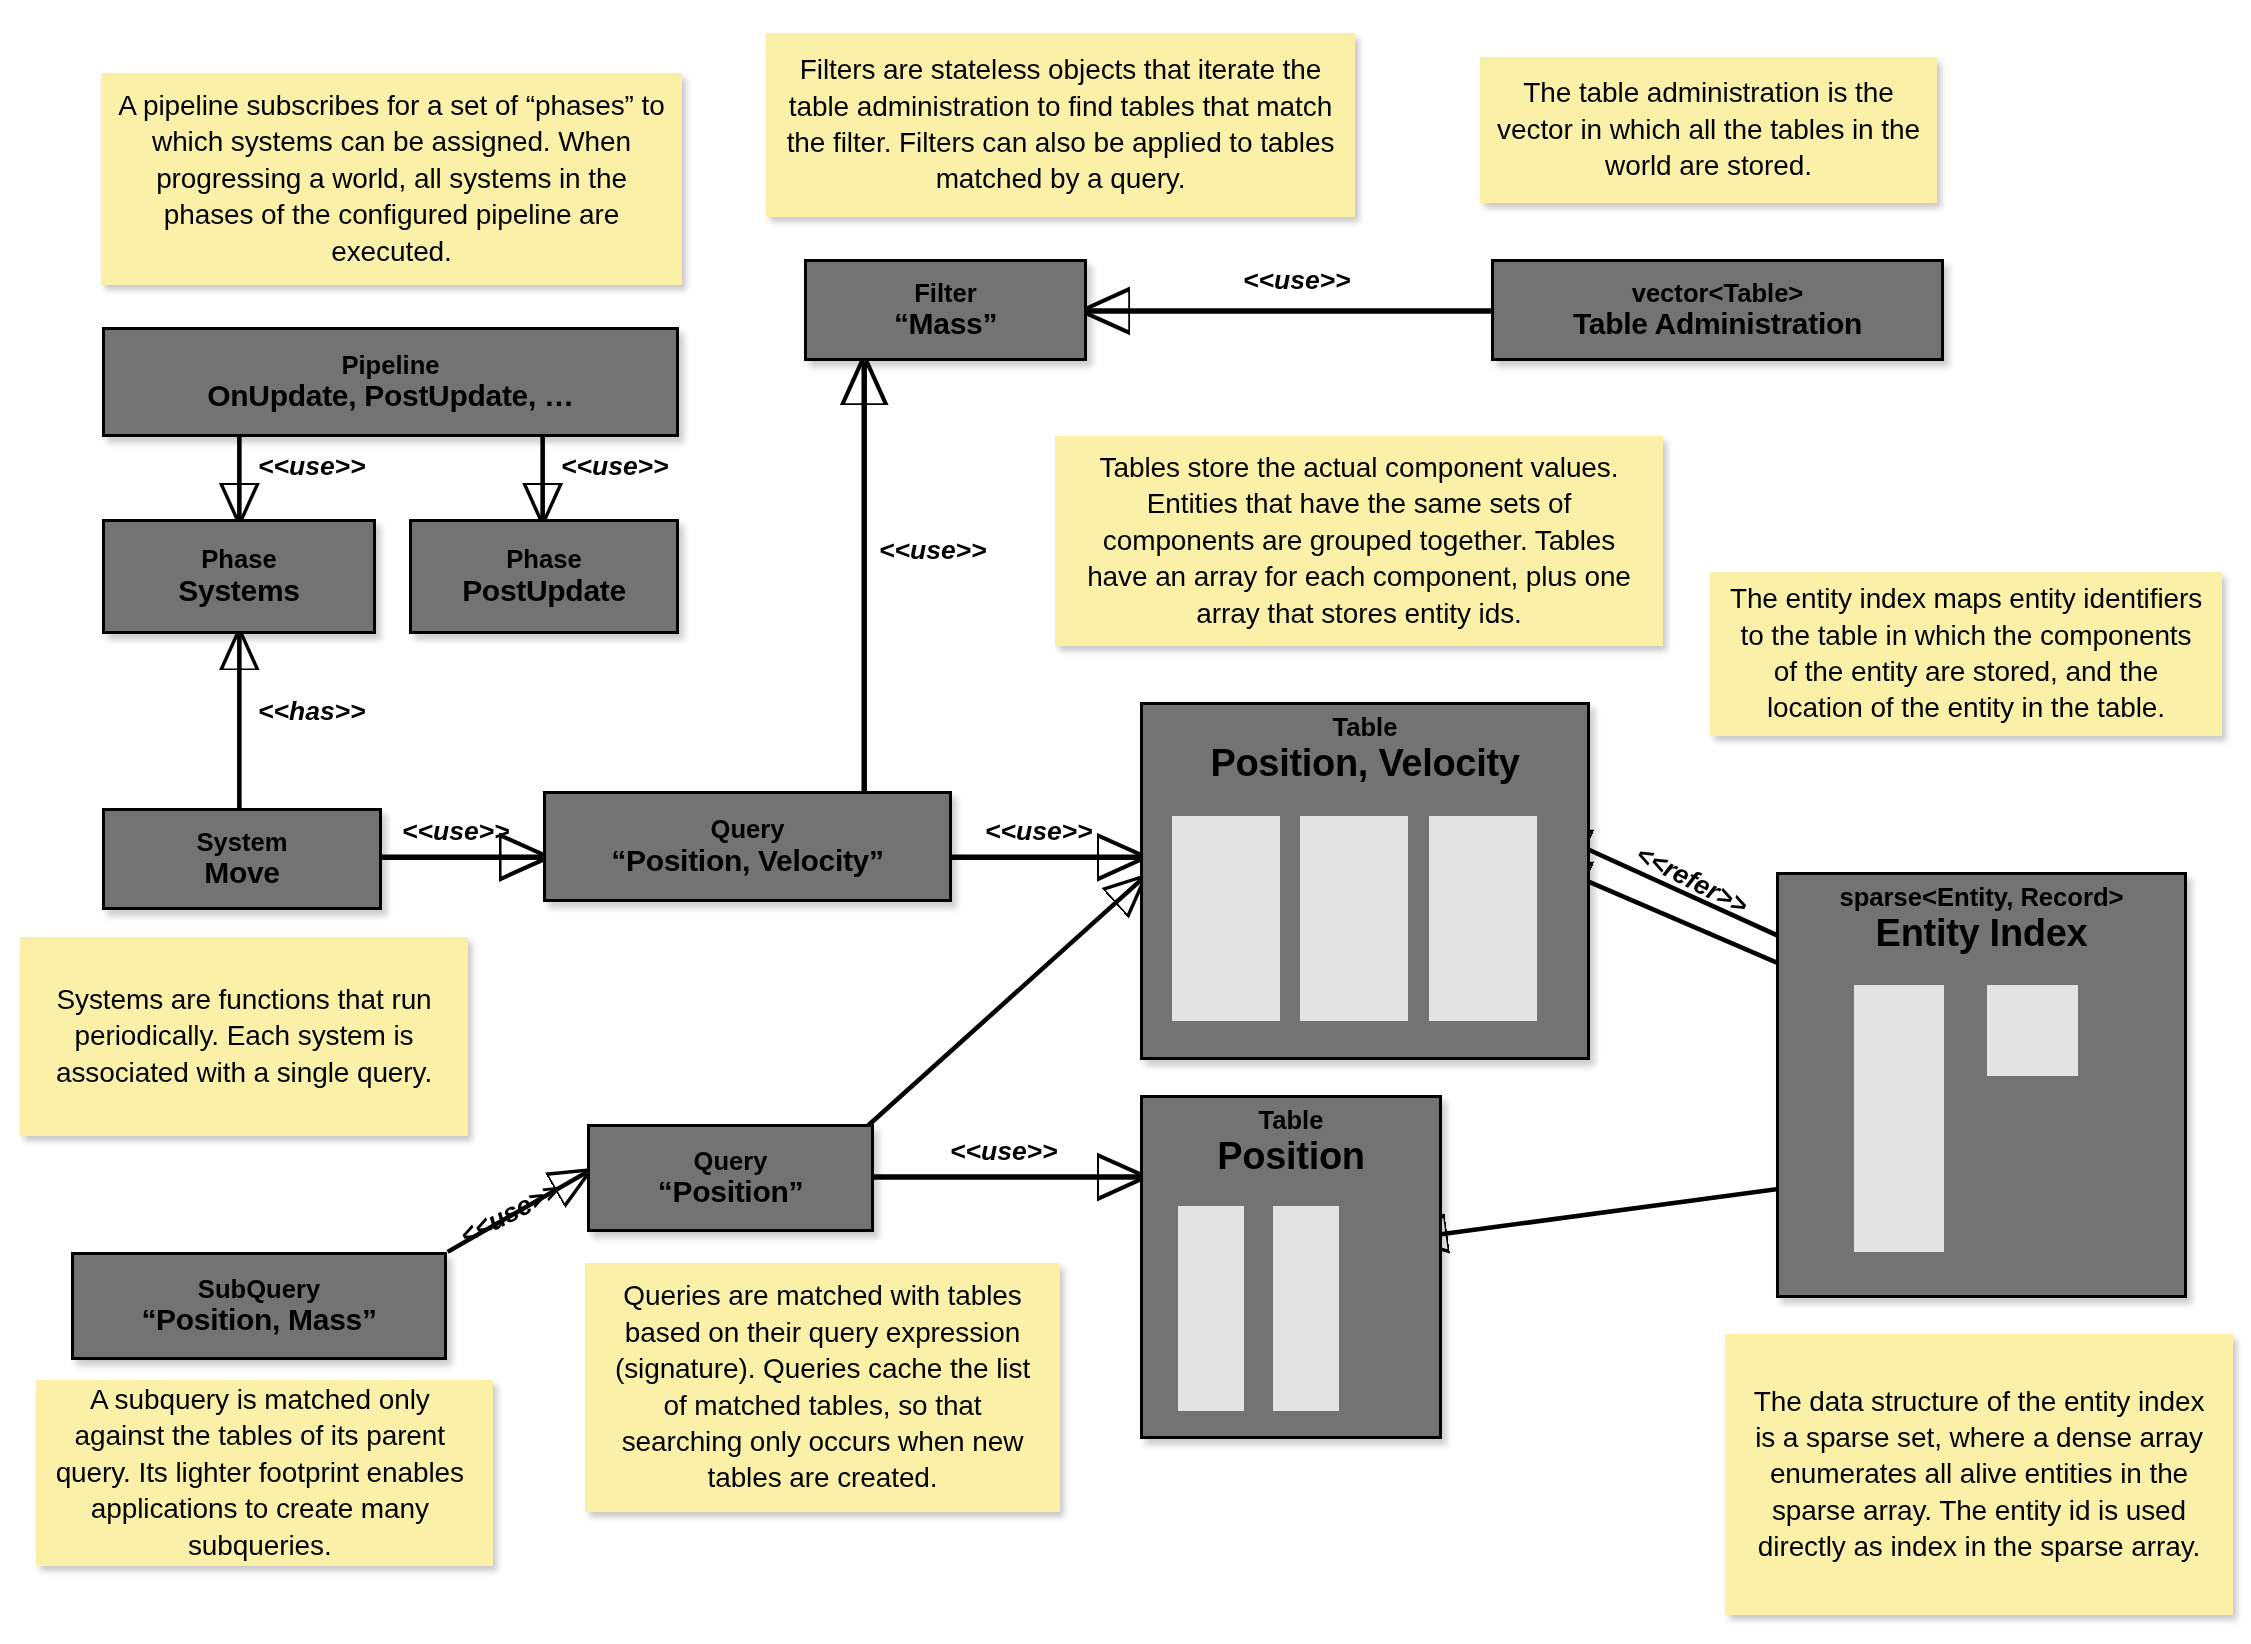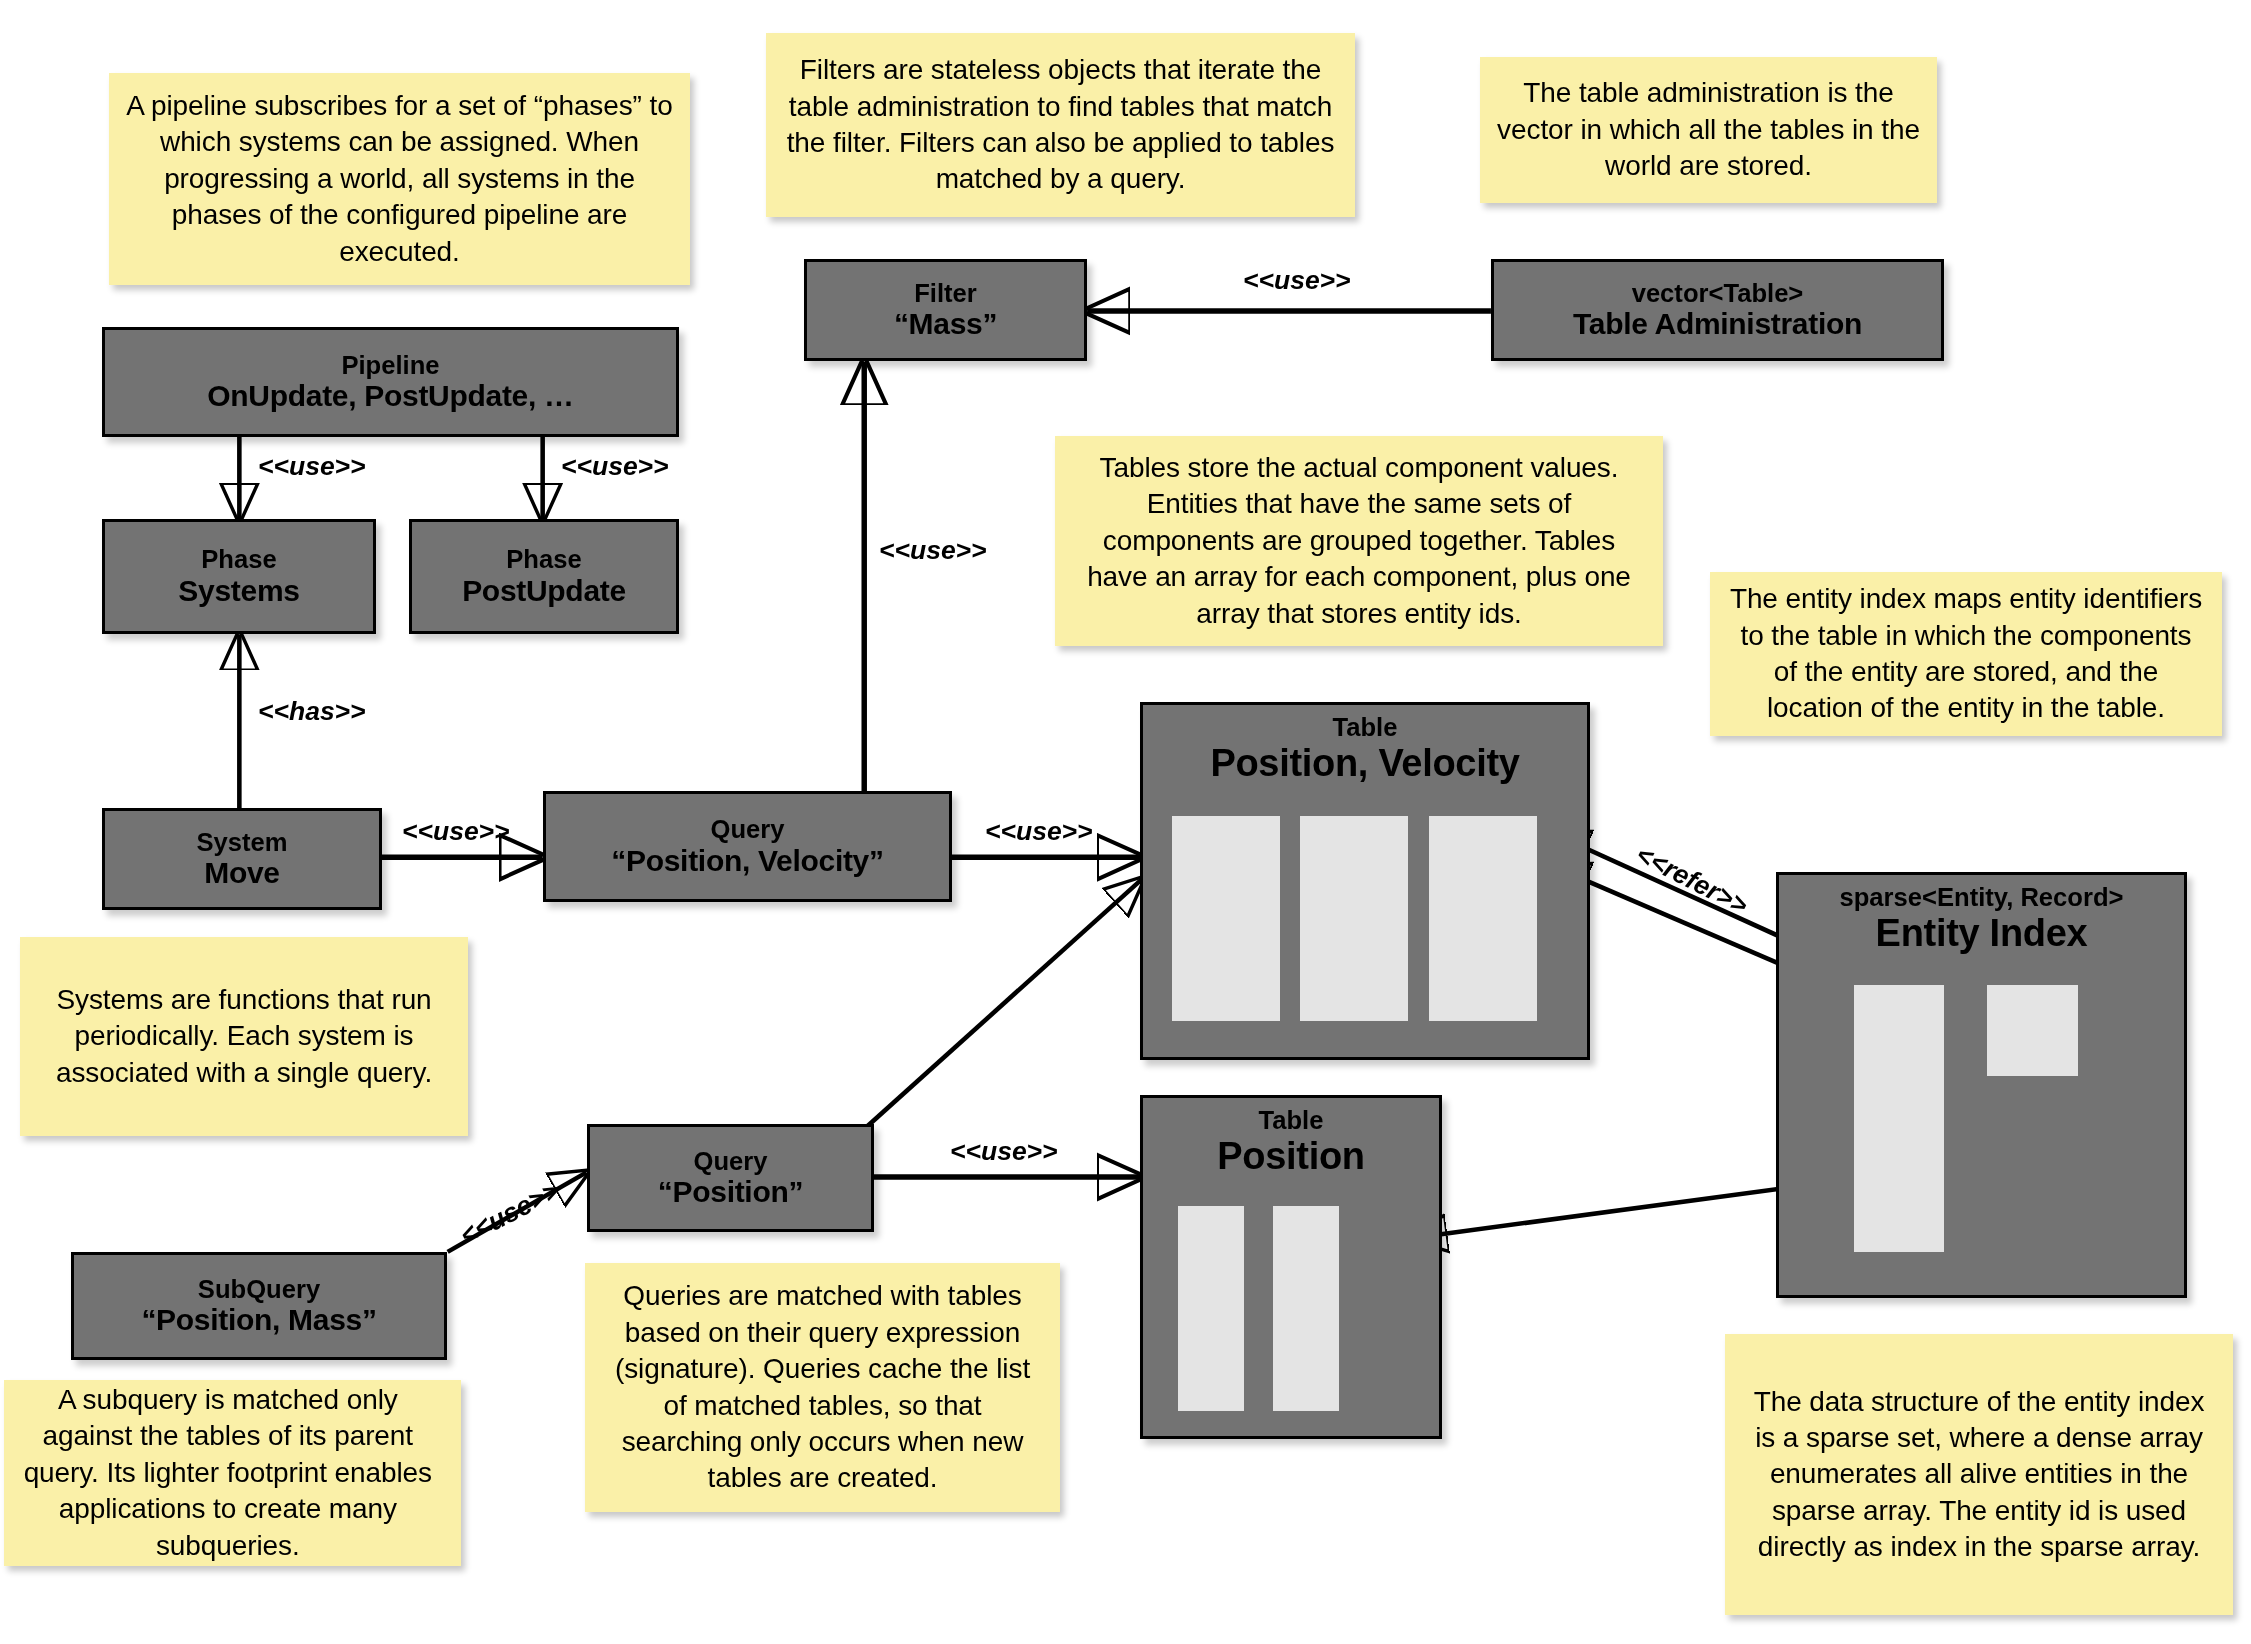--- a/index.html
+++ b/index.html
@@ -100,35 +100,35 @@
     <line x1="2030" y1="1090" x2="1700" y2="948" stroke-width="5" marker-end="url(#ah)"></line>
 
     <line x1="2030" y1="1290" x2="1545" y2="1355" stroke-width="5" marker-end="url(#ah)"></line>
 
     <line x1="2164" y1="1054" x2="2108" y2="1054" stroke-width="7" marker-end="url(#ah-sm)"></line>
     <line x1="2164" y1="1082" x2="2108" y2="1082" stroke-width="7" marker-end="url(#ah-sm)"></line>
 
     <line x1="2188" y1="1128" x2="2128" y2="1290" stroke-width="5" marker-end="url(#ah)"></line>
   </svg>
 
-  <div class="note" style="left:101px;top:73px;width:581px;height:212px;margin-left:8px;">A pipeline subscribes for a set of “phases” to which systems can be assigned. When progressing a world, all systems in the phases of the configured pipeline are executed.</div>
+  <div class="note" style="left:101px;top:73px;width:581px;height:212px;">A pipeline subscribes for a set of “phases” to which systems can be assigned. When progressing a world, all systems in the phases of the configured pipeline are executed.</div>
 
   <div class="note" style="left:766px;top:33px;width:589px;height:184px;">Filters are stateless objects that iterate the table administration to find tables that match the filter. Filters can also be applied to tables matched by a query.</div>
 
   <div class="note" style="left:1480px;top:57px;width:457px;height:146px;">The table administration is the vector in which all the tables in the world are stored.</div>
 
   <div class="note" style="left:1055px;top:436px;width:608px;height:210px;">Tables store the actual component values. Entities that have the same sets of components are grouped together. Tables have an array for each component, plus one array that stores entity ids.</div>
 
   <div class="note" style="left:1710px;top:540px;width:512px;height:164px;margin-top:32px;">The entity index maps entity identifiers to the table in which the components of the entity are stored, and the location of the entity in the table.</div>
 
   <div class="note" style="left:20px;top:937px;width:448px;height:199px;">Systems are functions that run periodically. Each system is associated with a single query.</div>
 
   <div class="note" style="left:585px;top:1263px;width:475px;height:249px;">Queries are matched with tables based on their query expression (signature). Queries cache the list of matched tables, so that searching only occurs when new tables are created.</div>
 
-  <div class="note" style="left:4px;top:1380px;width:457px;height:186px;padding-left:7px;">A subquery is matched only against the tables of its parent query. Its lighter footprint enables applications to create many subqueries.</div>
+  <div class="note" style="left:36px;top:1380px;width:457px;height:186px;padding-left:7px;">A subquery is matched only against the tables of its parent query. Its lighter footprint enables applications to create many subqueries.</div>
 
   <div class="note" style="left:1725px;top:1334px;width:508px;height:281px;">The data structure of the entity index is a sparse set, where a dense array enumerates all alive entities in the sparse array. The entity id is used directly as index in the sparse array.</div>
 
   <div class="box" style="left:102px;top:327px;width:577px;height:110px;">
     <div class="stereo">Pipeline</div>
     <div class="title">OnUpdate, PostUpdate, …</div>
   </div>
 
   <div class="box" style="left:102px;top:519px;width:274px;height:115px;">
     <div class="stereo">Phase</div>

